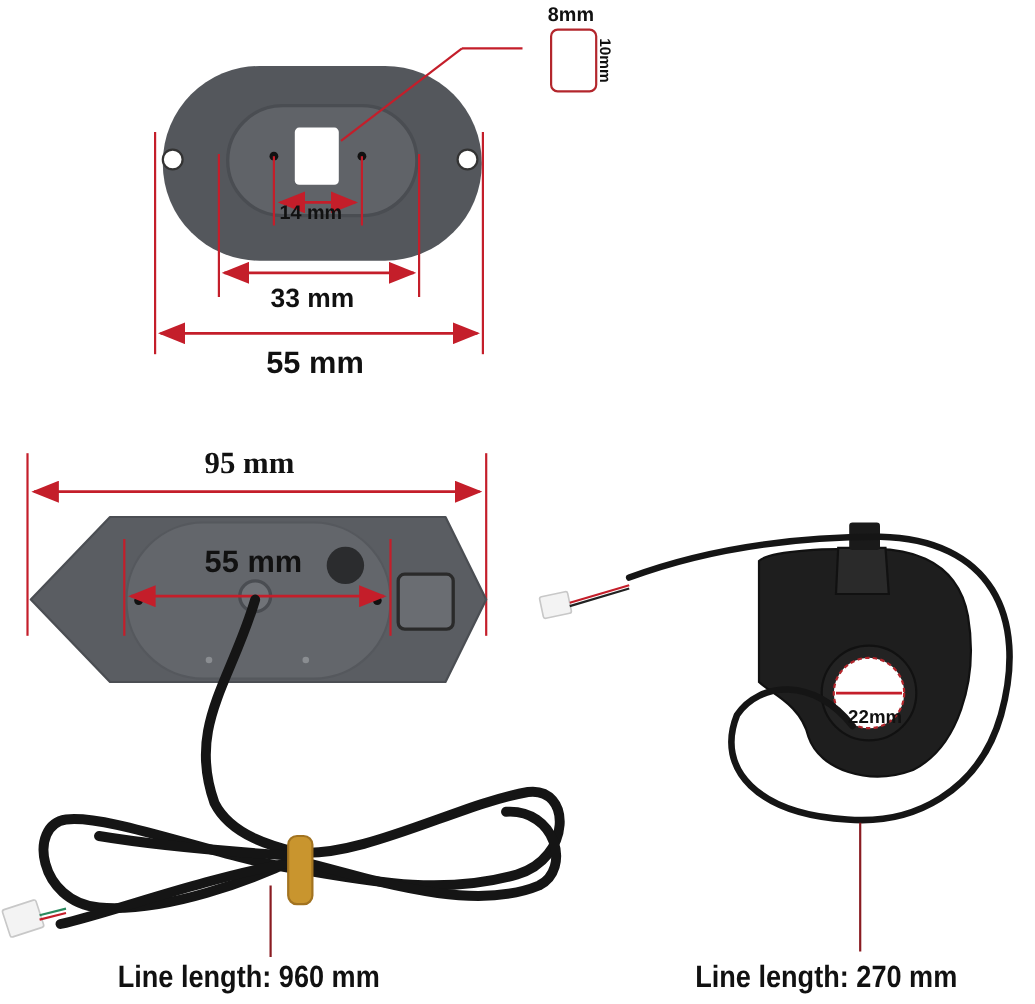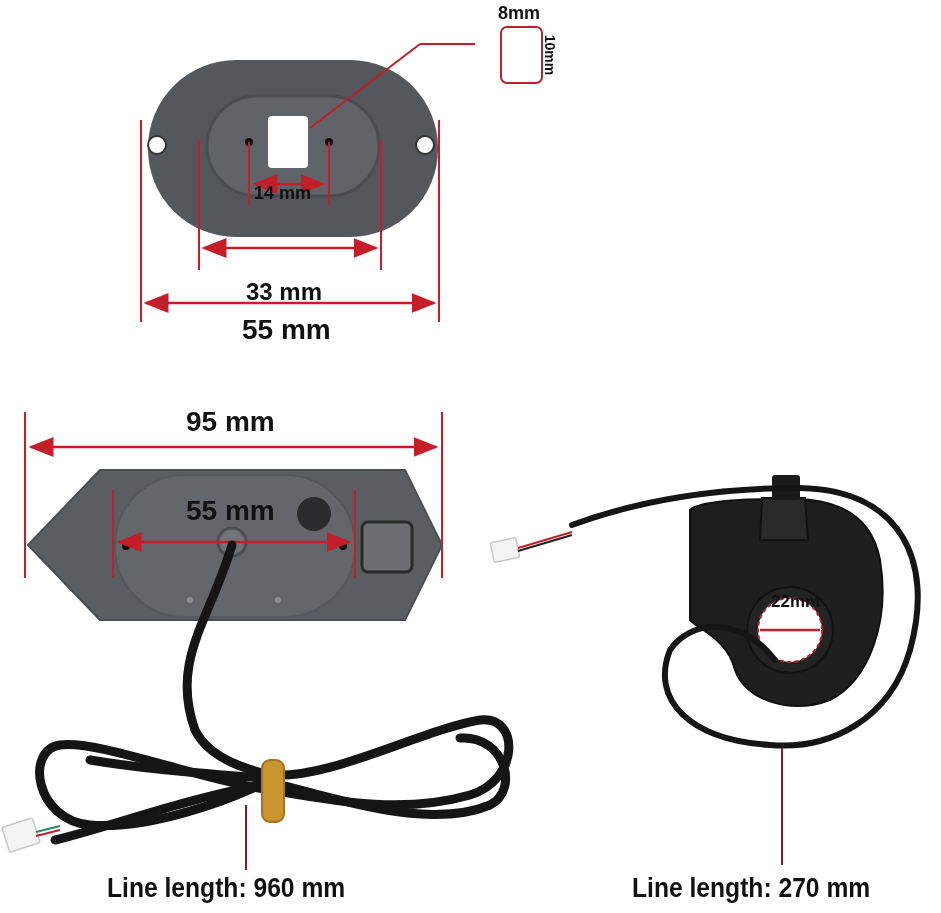--- a/index.html
+++ b/index.html
@@ -93,22 +93,22 @@
     <rect x="492" y="540" width="26" height="20" rx="2" fill="#f3f3f3" stroke="#c8c8c8" stroke-width="1.5" transform="rotate(-12 505 550)"></rect>
     <line x1="518" y1="548" x2="572" y2="532" stroke="#c41e2a" stroke-width="2"></line>
     <line x1="518" y1="551" x2="572" y2="535" stroke="#222" stroke-width="2"></line>
   </g>
   <line x1="782" y1="748" x2="782" y2="865" stroke="#8a1c22" stroke-width="2"></line>
 </svg>
 
 <div class="label" style="left:498px; top:3px; font-size:18px;">8mm</div>
 <div class="label" style="left:530px; top:47px; font-size:14px; transform:rotate(90deg); transform-origin:center;">10mm</div>
 <div class="label" style="left:254px; top:183px; font-size:18px;">14 mm</div>
-<div class="label" style="left:246px; top:258px; font-size:24px;margin-top:20px;">33 mm</div>
+<div class="label" style="left:246px; top:258px; font-size:24px;">33 mm</div>
 <div class="label" style="left:242px; top:314px; font-size:28px;">55 mm</div>
 
-<div class="label" style="left:186px; top:406px; font-size:28px;">95 mm</div>
+<div class="label" style="left:186px; top:406px; font-size:28px;font-family:Liberation Serif, serif;">95 mm</div>
 <div class="label" style="left:186px; top:495px; font-size:28px;">55 mm</div>
 
-<div class="label" style="left:771px; top:592px; font-size:17px;">22mm</div>
+<div class="label" style="left:771px; top:642px; font-size:17px;">22mm</div>
 
 <div class="caption" style="left:107px; top:872px;">Line length: 960 mm</div>
 <div class="caption" style="left:632px; top:872px;">Line length: 270 mm</div>
 
 </body></html>

